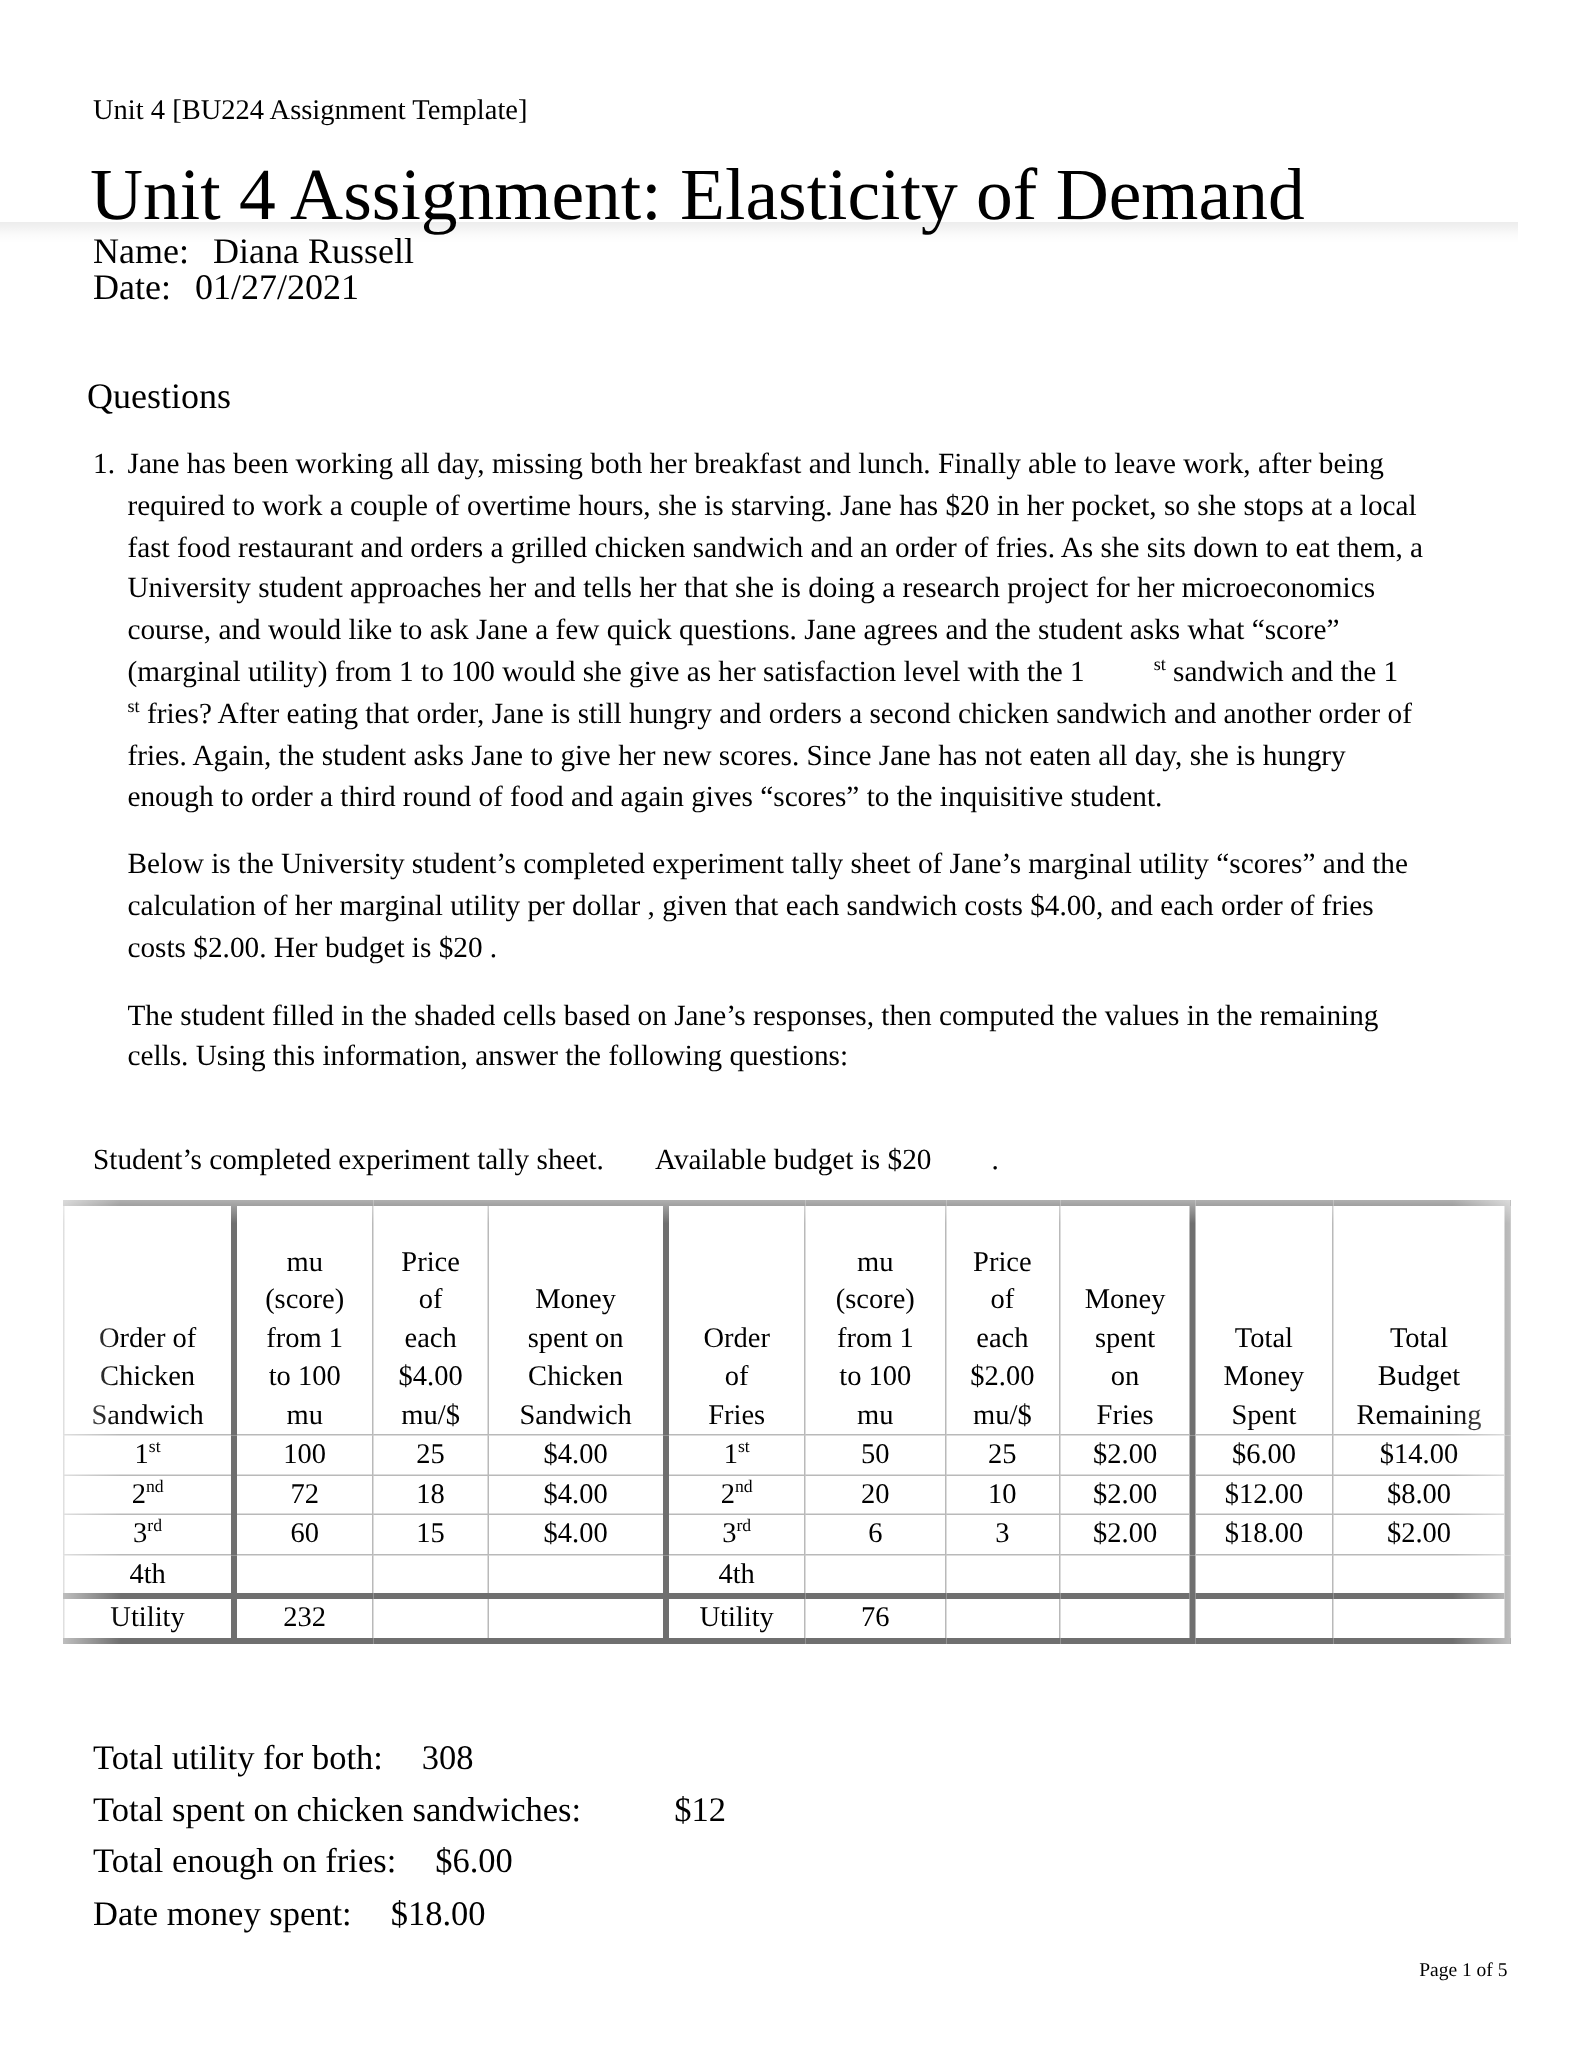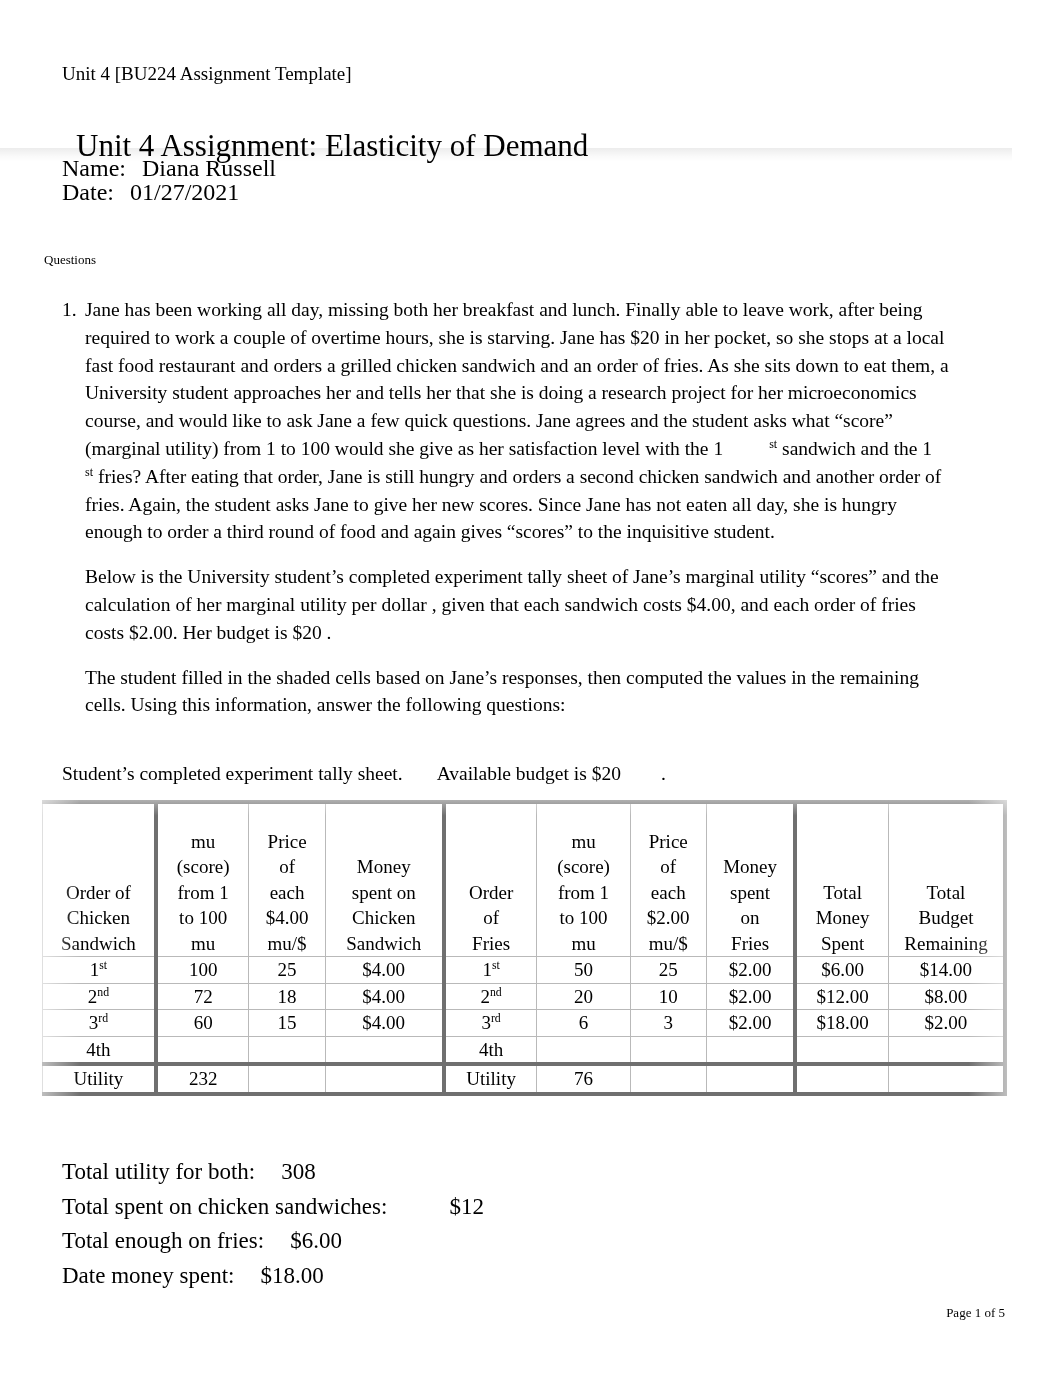--- a/index.html
+++ b/index.html
@@ -23,24 +23,24 @@
     position: absolute;
     left: 62px;
     top: 62px;
     font-size: 19px;
     line-height: 24px;
   }
   .title {
     position: absolute;
     left: 60px;
     top: 108px;
-    font-size: 31px;
+    font-size: 49px;
     line-height: 44px;
     font-weight: normal;
-    margin: 16px;
+    margin: 0;
     letter-spacing: 0px;
   }
   .title-band {
     position: absolute;
     left: 0px;
     top: 148px;
     width: 1012px;
     height: 14px;
     background: linear-gradient(to bottom, rgba(0,0,0,0.075), rgba(0,0,0,0.02) 60%, rgba(0,0,0,0));
     pointer-events: none;
@@ -48,23 +48,23 @@
   .meta {
     position: absolute;
     left: 62px;
     top: 157px;
     font-size: 24px;
     line-height: 23.5px;
   }
   .meta .tab { display: inline-block; }
   .questions-label {
     position: absolute;
-    left: 44px;
+    left: 58px;
     top: 252px;
-    font-size: 13px;
+    font-size: 24px;
     text-align: right;
   }
   .q-block {
     position: absolute;
     left: 62px;
     top: 296px;
     width: 890px;
     font-size: 19.5px;
     line-height: 27.8px;
   }

